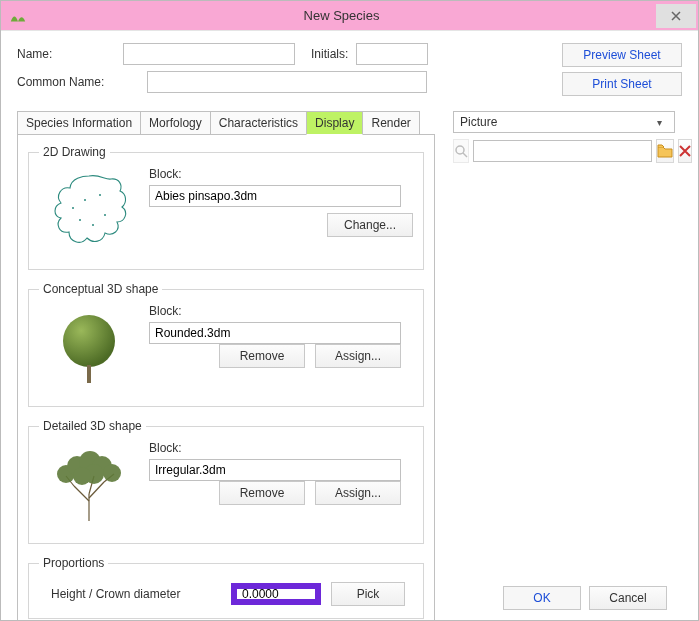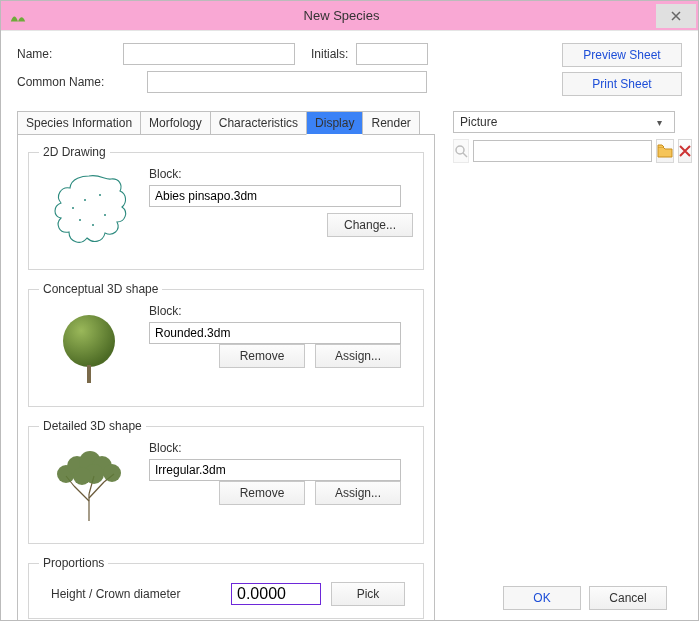--- a/index.html
+++ b/index.html
@@ -15,36 +15,36 @@
   .fr { display: flex; align-items: center; margin-bottom: 6px; }
   .fr label { width: 106px; color: #333; }
   .fr input { height: 22px; border: 1px solid #c0c0c0; padding: 1px 4px; font-family: inherit; font-size: 12px; }
   .btn { height: 24px; background: linear-gradient(#fcfcfc,#f0f0f0); border: 1px solid #c8c8c8; color: #333; font-family: inherit; font-size: 12px; cursor: pointer; display: inline-flex; align-items: center; justify-content: center; padding: 0 6px; }
   .btn.disabled { color: #1d4ed8; background: #f7f7f7; cursor: default; }
   .main { display: flex; gap: 18px; }
   .left-col { width: 418px; }
   .right-col { width: 222px; }
   .tabs { display: flex; position: relative; z-index: 2; }
   .tab { padding: 4px 8px; border: 1px solid #c0c0c0; background: #fafafa; font-size: 12px; cursor: pointer; margin-right: -1px; position: relative; }
-  .tab.active { background: #3b82f6; border-bottom: 1px solid #fff; z-index: 3; }
+  .tab.active { background: #bef264; border-bottom: 1px solid #fff; z-index: 3; }
   .tab-body { border: 1px solid #c0c0c0; margin-top: -1px; padding: 10px 10px 16px 10px; background: #fff; }
   fieldset { border: 1px solid #d6d6d6; padding: 8px 10px 12px 10px; margin-bottom: 12px; position: relative; }
   fieldset legend { padding: 0 4px; color: #333; font-size: 12px; }
   .fs-row { display: flex; align-items: flex-start; gap: 10px; }
   .preview { width: 100px; height: 90px; display: flex; align-items: center; justify-content: center; }
   .fs-fields { flex: 1; }
   .blk-label { margin-bottom: 4px; }
   .blk-input { width: 252px; height: 22px; border: 1px solid #c0c0c0; padding: 1px 5px; font-family: inherit; font-size: 12px; }
   .btn-row { display: flex; gap: 10px; justify-content: flex-start; margin-left: 70px; }
   .btn-row .btn { width: 86px; }
   .change-row { margin-top: 6px; display: flex; justify-content: flex-end; }
   .change-row .btn { width: 86px; text-align: center; }
   .prop-row { display: flex; align-items: center; gap: 10px; padding: 4px 4px 0 12px; }
   .prop-row .plabel { width: 170px; }
-  .prop-row input { width: 90px; height: 22px; border: 1px solid #6d28d9; text-align: left; padding: 1px 5px; font-family: inherit; font-size: 16px; }
+  .prop-row input { width: 90px; height: 22px; border: 6px solid #6d28d9; text-align: left; padding: 1px 5px; font-family: inherit; font-size: 12px; }
   .prop-row .btn { width: 74px; }
   .combo { width: 100%; height: 22px; border: 1px solid #c0c0c0; background: #fff; display: flex; align-items: center; padding: 0 12px 0 6px; justify-content: space-between; cursor: pointer; }
   .combo .arrow { font-size: 10px; color: #555; }
   .pic-row { display: flex; gap: 4px; margin-top: 6px; align-items: center; }
   .icon-btn { width: 26px; height: 24px; border: 1px solid #d8d8d8; background: linear-gradient(#fdfdfd,#f3f3f3); display: flex; align-items: center; justify-content: center; cursor: pointer; }
   .pic-input { flex: 1; height: 22px; border: 1px solid #c0c0c0; }
   .footer { position: absolute; bottom: 10px; right: 31px; display: flex; gap: 8px; }
   .footer .btn { width: 78px; }
 </style>
 </head>

